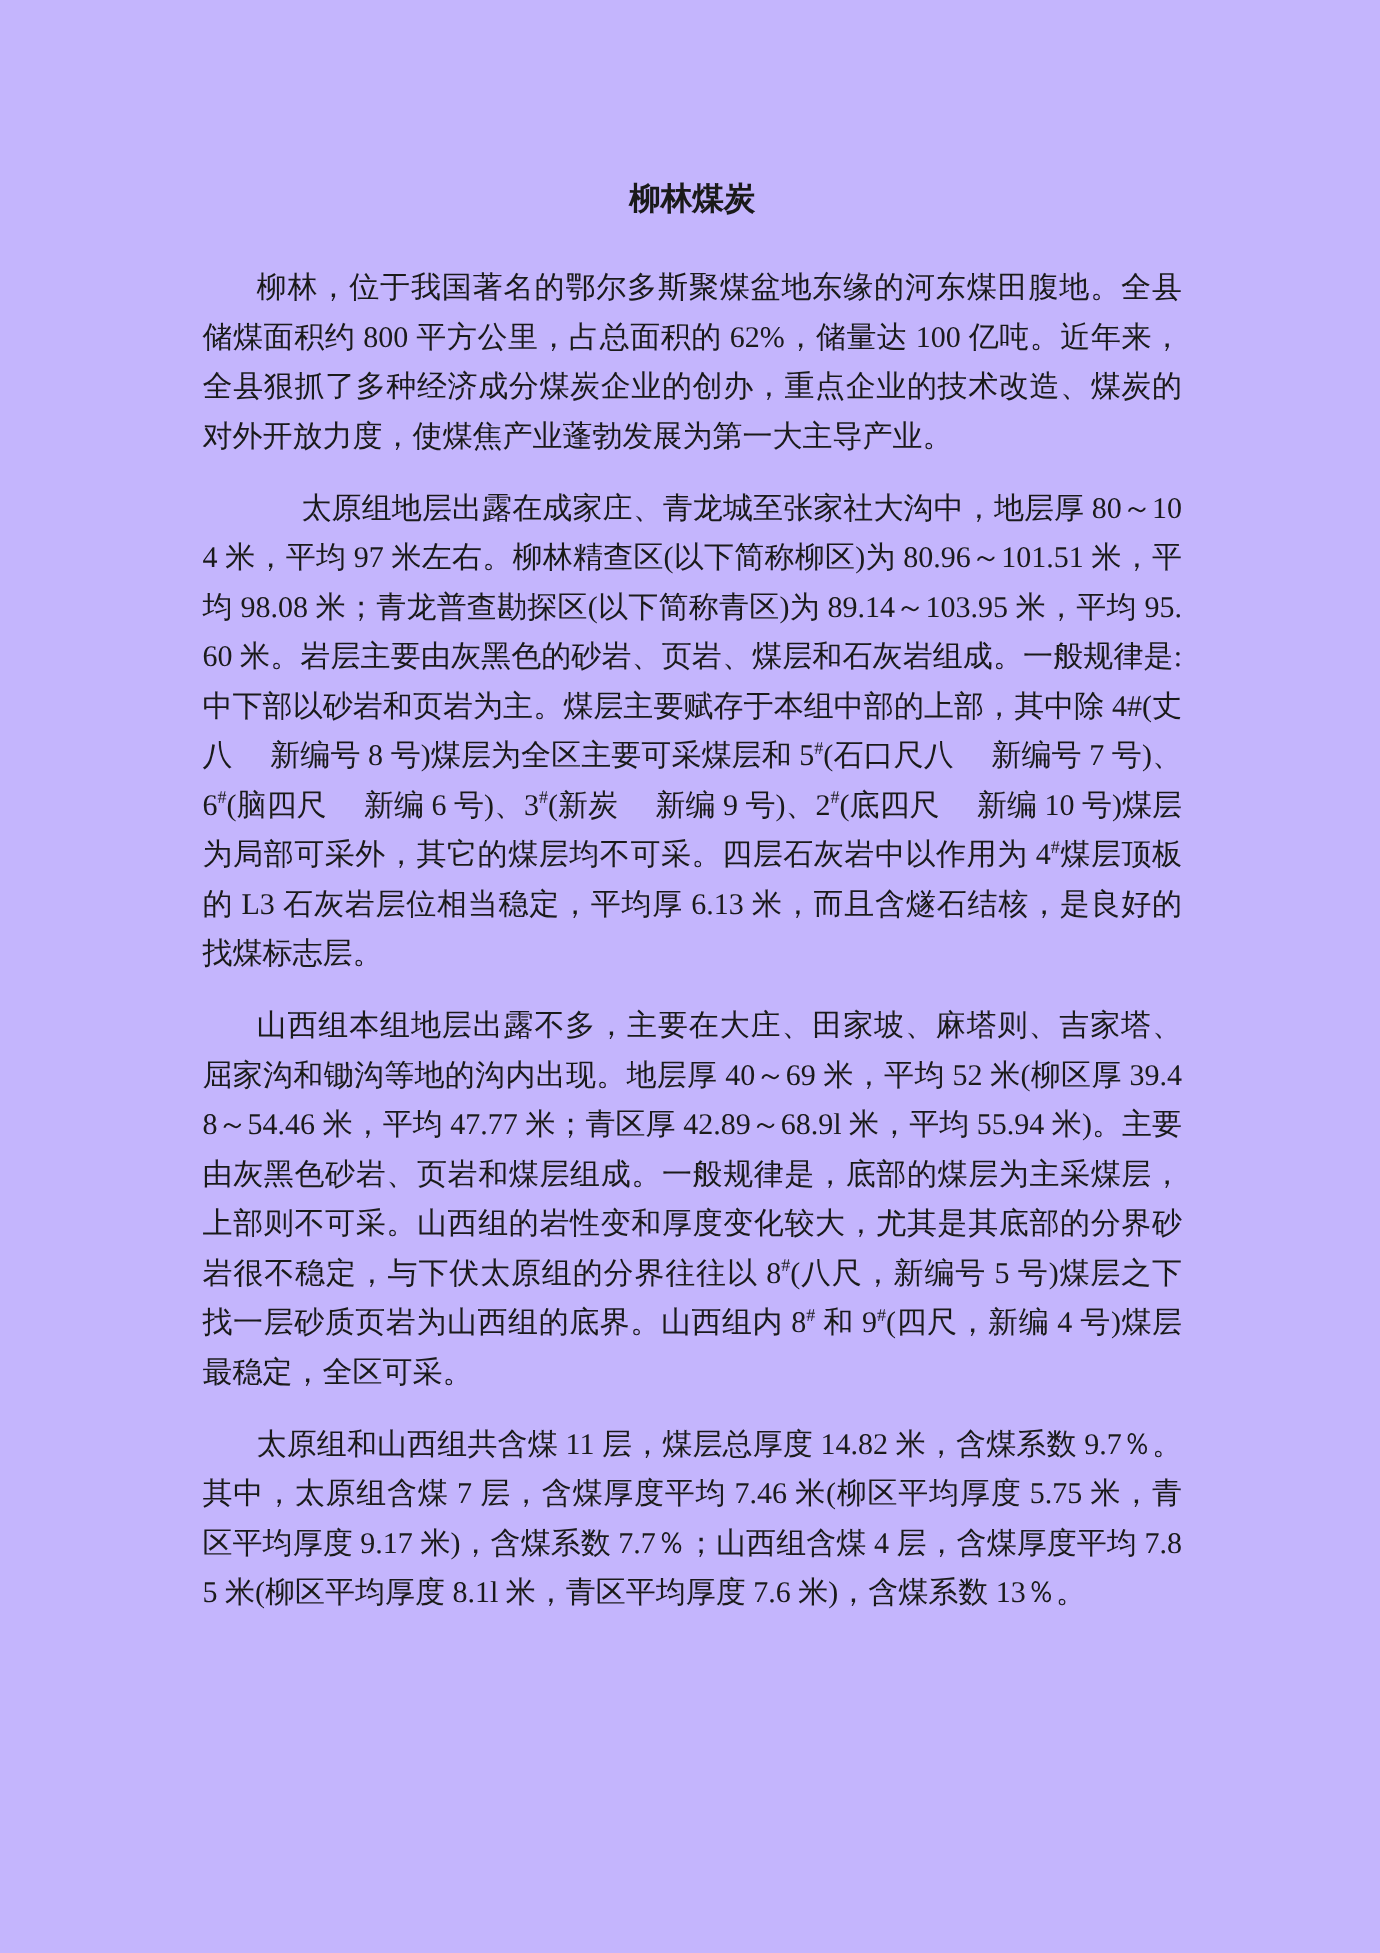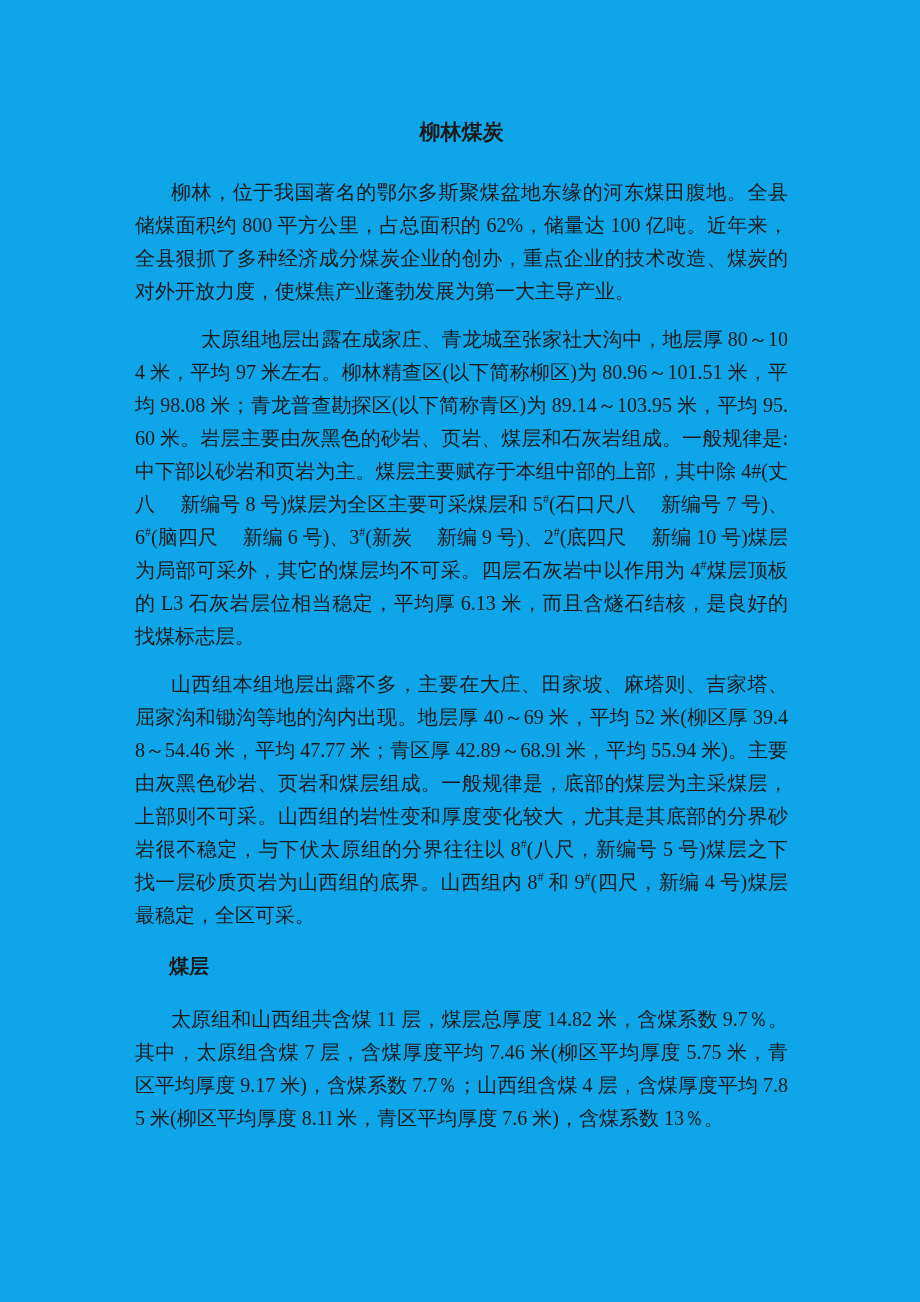--- a/index.html
+++ b/index.html
@@ -4,21 +4,21 @@
 <style>
   html, body {
     margin: 0;
     padding: 0;
     background: #ffffff;
   }
   .page {
     position: relative;
     width: 920px;
     height: 1302px;
-    background: #0ea5e9;
+    background: #c4b5fd;
     overflow: hidden;
     box-sizing: border-box;
     padding: 118px 132px 0 135px;
     font-family: "Liberation Serif", "DejaVu Serif", serif;
     color: #1a1a1a;
   }
   .title {
     margin: 0 0 30px 0;
     text-align: center;
     font-size: 21px;
@@ -49,16 +49,15 @@
 </style>
 </head>
 <body>
 
 <div class="page">
   <h1 class="title">柳林煤炭</h1>
   <div class="doc-body">
       <p class="indent-normal">柳林，位于我国著名的鄂尔多斯聚煤盆地东缘的河东煤田腹地。全县储煤面积约 800 平方公里，占总面积的 62%，储量达 100 亿吨。近年来，全县狠抓了多种经济成分煤炭企业的创办，重点企业的技术改造、煤炭的对外开放力度，使煤焦产业蓬勃发展为第一大主导产业。</p>
       <p class="indent-deep">太原组地层出露在成家庄、青龙城至张家社大沟中，地层厚 80～104 米，平均 97 米左右。柳林精查区(以下简称柳区)为 80.96～101.51 米，平均 98.08 米；青龙普查勘探区(以下简称青区)为 89.14～103.95 米，平均 95.60 米。岩层主要由灰黑色的砂岩、页岩、煤层和石灰岩组成。一般规律是: 中下部以砂岩和页岩为主。煤层主要赋存于本组中部的上部，其中除 4#(丈八　 新编号 8 号)煤层为全区主要可采煤层和 5<sup>#</sup>(石口尺八　 新编号 7 号)、6<sup>#</sup>(脑四尺　 新编 6 号)、3<sup>#</sup>(新炭　 新编 9 号)、2<sup>#</sup>(底四尺　 新编 10 号)煤层为局部可采外，其它的煤层均不可采。四层石灰岩中以作用为 4<sup>#</sup>煤层顶板的 L3 石灰岩层位相当稳定，平均厚 6.13 米，而且含燧石结核，是良好的找煤标志层。</p>
       <p class="indent-normal">山西组本组地层出露不多，主要在大庄、田家坡、麻塔则、吉家塔、屈家沟和锄沟等地的沟内出现。地层厚 40～69 米，平均 52 米(柳区厚 39.48～54.46 米，平均 47.77 米；青区厚 42.89～68.9l 米，平均 55.94 米)。主要由灰黑色砂岩、页岩和煤层组成。一般规律是，底部的煤层为主采煤层，上部则不可采。山西组的岩性变和厚度变化较大，尤其是其底部的分界砂岩很不稳定，与下伏太原组的分界往往以 8<sup>#</sup>(八尺，新编号 5 号)煤层之下找一层砂质页岩为山西组的底界。山西组内 8<sup>#</sup> 和 9<sup>#</sup>(四尺，新编 4 号)煤层最稳定，全区可采。</p>
-      <p class="heading">煤层</p>
       <p class="indent-normal">太原组和山西组共含煤 11 层，煤层总厚度 14.82 米，含煤系数 9.7％。其中，太原组含煤 7 层，含煤厚度平均 7.46 米(柳区平均厚度 5.75 米，青区平均厚度 9.17 米)，含煤系数 7.7％；山西组含煤 4 层，含煤厚度平均 7.85 米(柳区平均厚度 8.1l 米，青区平均厚度 7.6 米)，含煤系数 13％。</p>
     </div>
 </div>
 
 </body></html>

